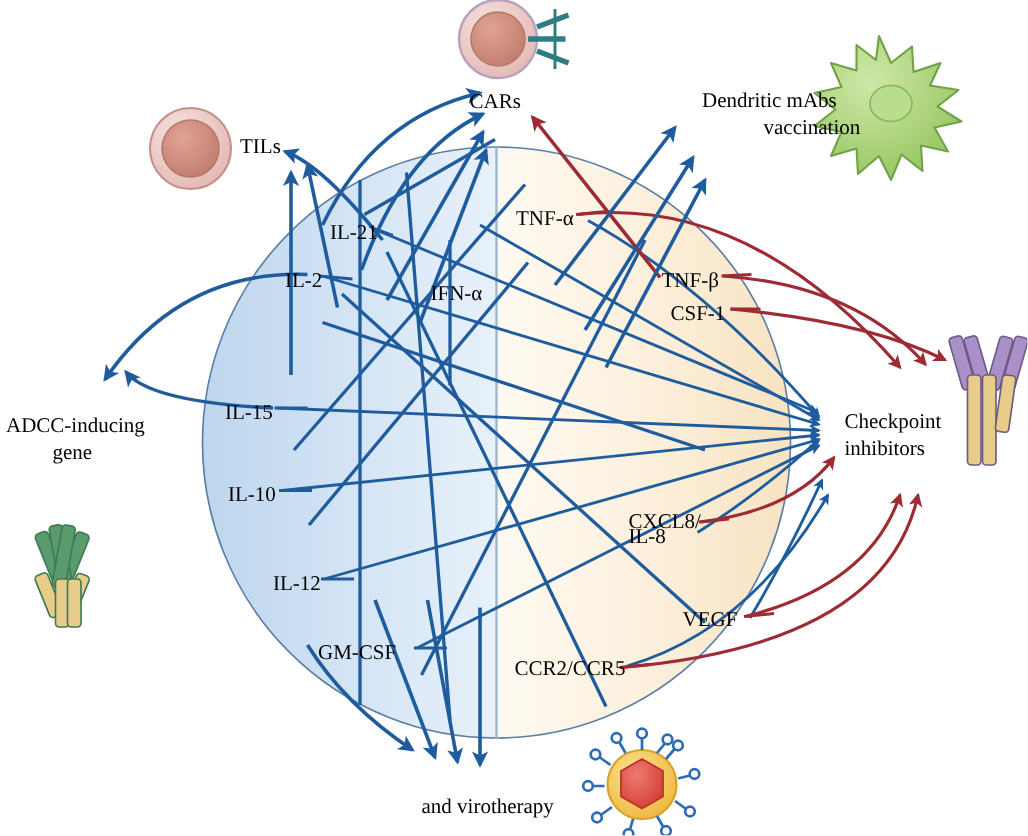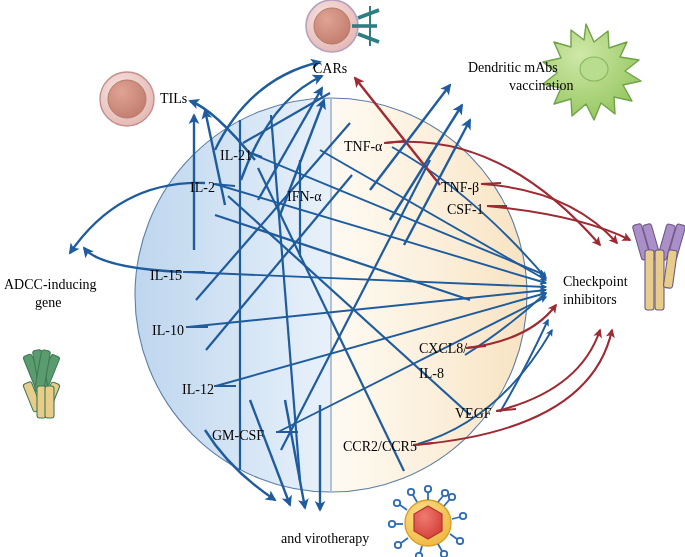--- a/index.html
+++ b/index.html
@@ -256,17 +256,17 @@
 <div class="lbl" style="left:190px;top:180px;">IL-2</div>
 <div class="lbl" style="left:150px;top:268px;">IL-15</div>
 <div class="lbl" style="left:152px;top:323px;">IL-10</div>
 <div class="lbl" style="left:182px;top:382px;">IL-12</div>
 <div class="lbl" style="left:212px;top:428px;">GM-CSF</div>
 
 <div class="lbl" style="left:344px;top:139px;">TNF-α</div>
 <div class="lbl" style="left:441px;top:180px;">TNF-β</div>
 <div class="lbl" style="left:447px;top:202px;">CSF-1</div>
 <div class="lbl" style="left:419px;top:341px;">CXCL8/</div>
-<div class="lbl" style="left:419px;top:366px;">IL-8</div>
+<div class="lbl" style="left:419px;top:351px;">IL-8</div>
 <div class="lbl" style="left:455px;top:406px;">VEGF</div>
 <div class="lbl" style="left:343px;top:439px;">CCR2/CCR5</div>
 
 </div>
 
 </body></html>

